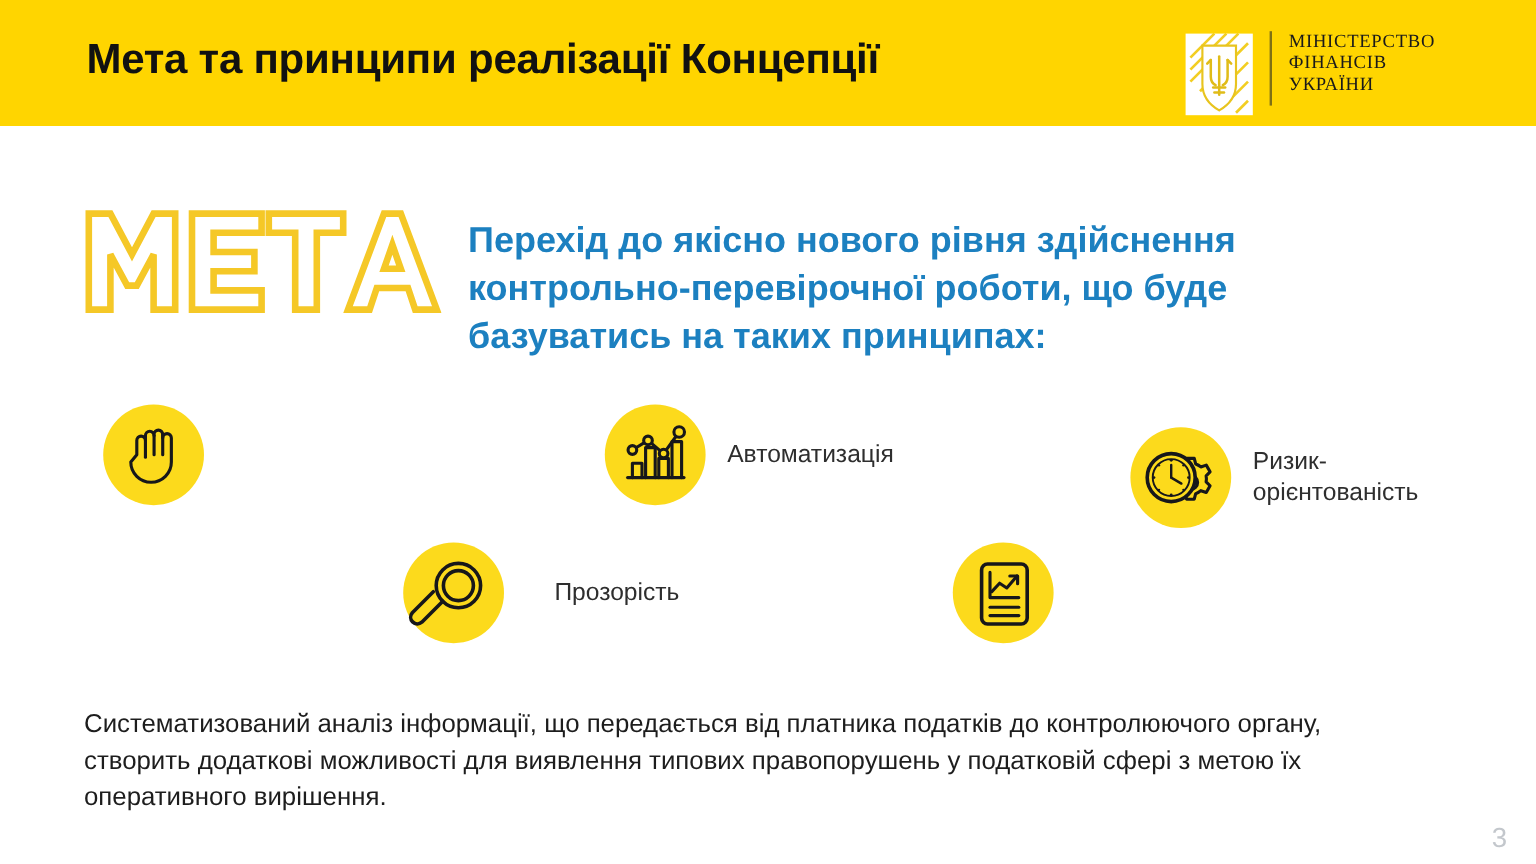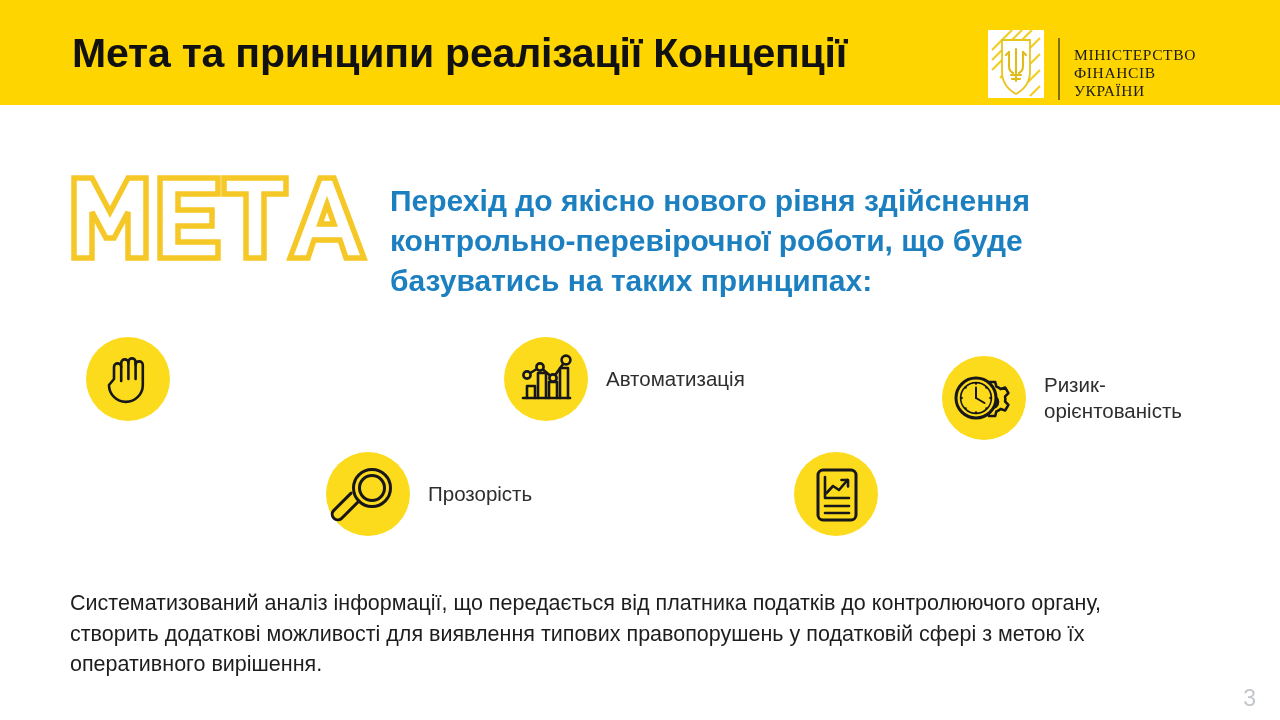--- a/index.html
+++ b/index.html
@@ -20,36 +20,36 @@
     position: absolute;
     left: 0; top: 0;
     width: 1280px;
     height: 105px;
     background: #FFD500;
   }
   .header-title {
     position: absolute;
     left: 72px;
     top: 30px;
-    font-size: 41px;
+    font-size: 35px;
     font-weight: bold;
     color: #111111;
     letter-spacing: -0.2px;
     white-space: nowrap;
   }
 
   
   .logo {
     position: absolute;
     left: 986px;
     top: 26px;
     width: 230px;
     height: 74px;
     display: flex;
-    align-items: flex-end;
+    align-items: flex-start;
   }
   .logo-mark {
     width: 60px;
     height: 72px;
     flex: 0 0 auto;
   }
   .logo-divider {
     width: 2px;
     height: 62px;
     background: #3a3a20;
@@ -118,21 +118,21 @@
     font-size: 20.5px;
     color: #2e2e2e;
     line-height: 1.26;
     margin-left: 18px;
     white-space: pre-line;
   }
 
   #p-prevent  { left: 86px;  top: 337px; }
   #p-auto     { left: 504px; top: 337px; }
   #p-risk     { left: 942px; top: 356px; }
-  #p-transp   { left: 326px; top: 452px; }
+  #p-transp   { left: 336px; top: 452px; gap: 24px; }
   #p-result   { left: 794px; top: 452px; }
 
   
   .para {
     position: absolute;
     left: 70px;
     top: 572px;
     width: 1106px;
     font-size: 21.5px;
     color: #1d1d1d;

